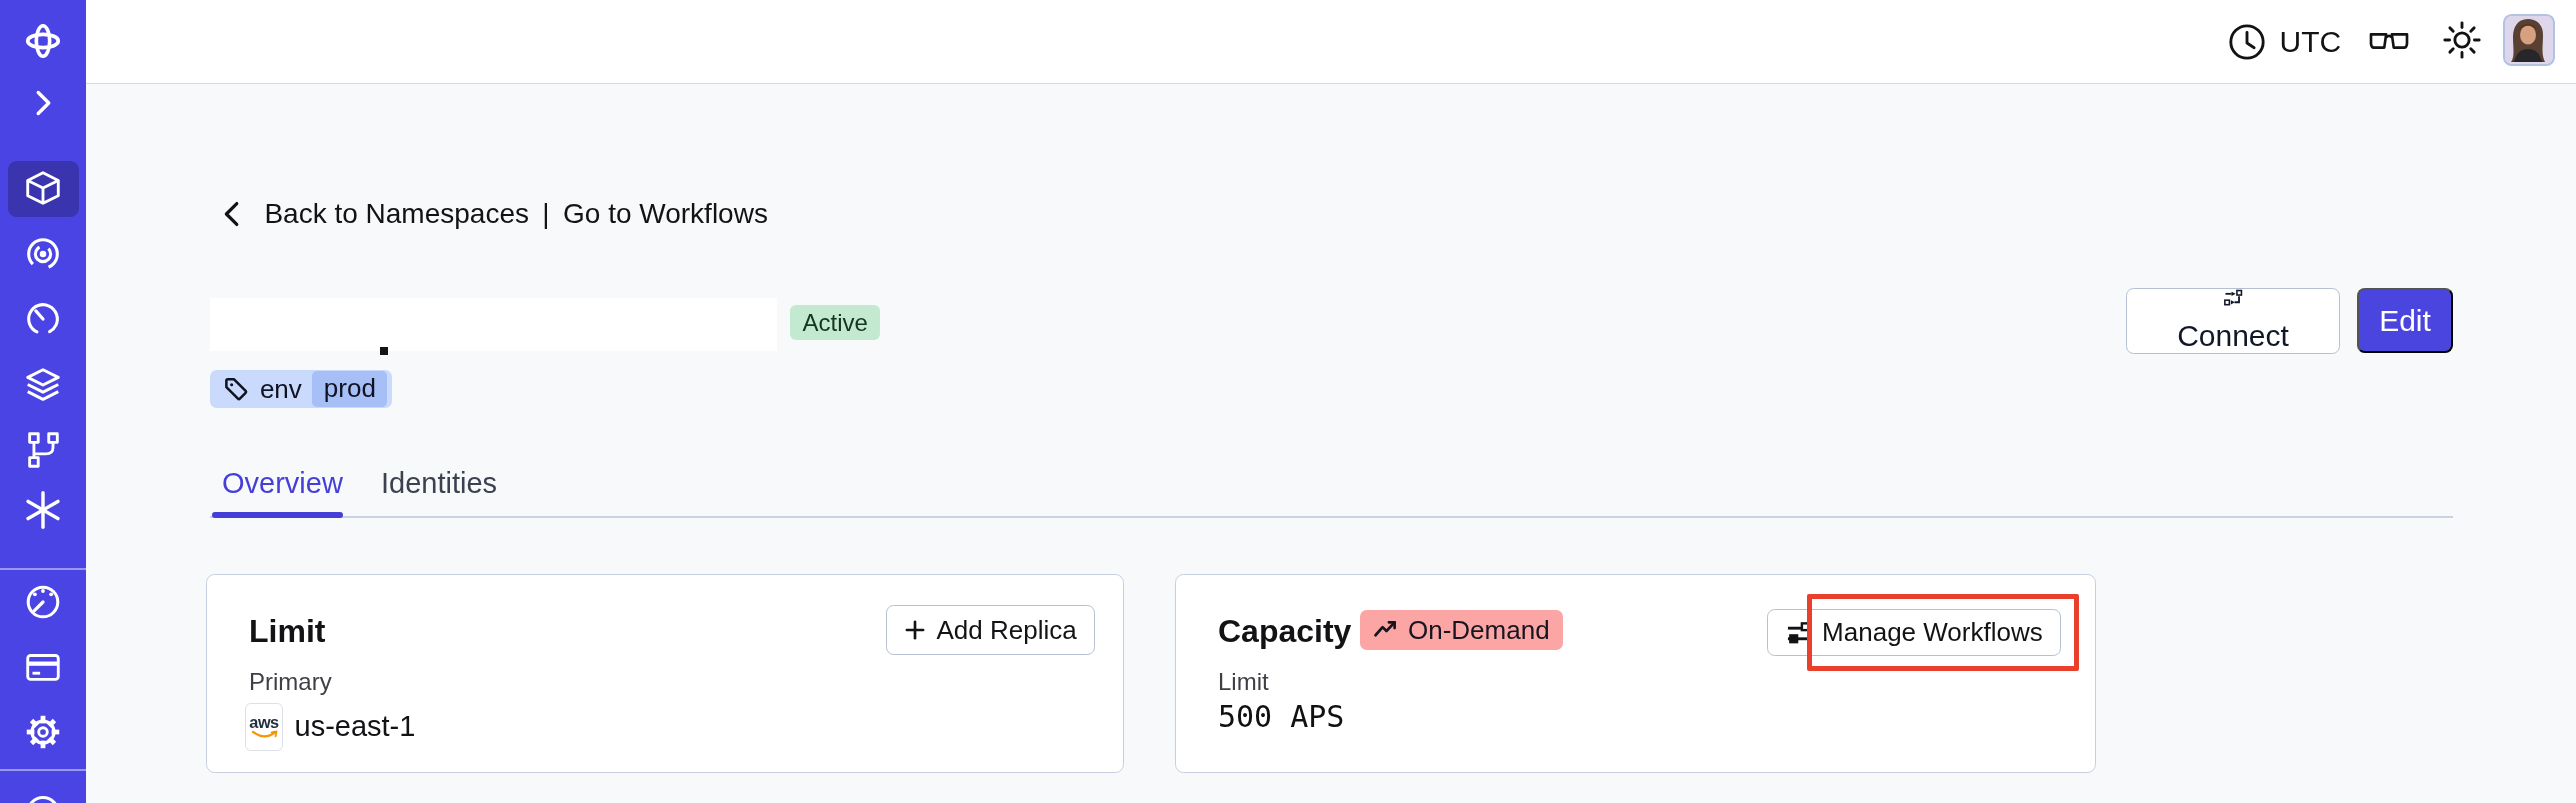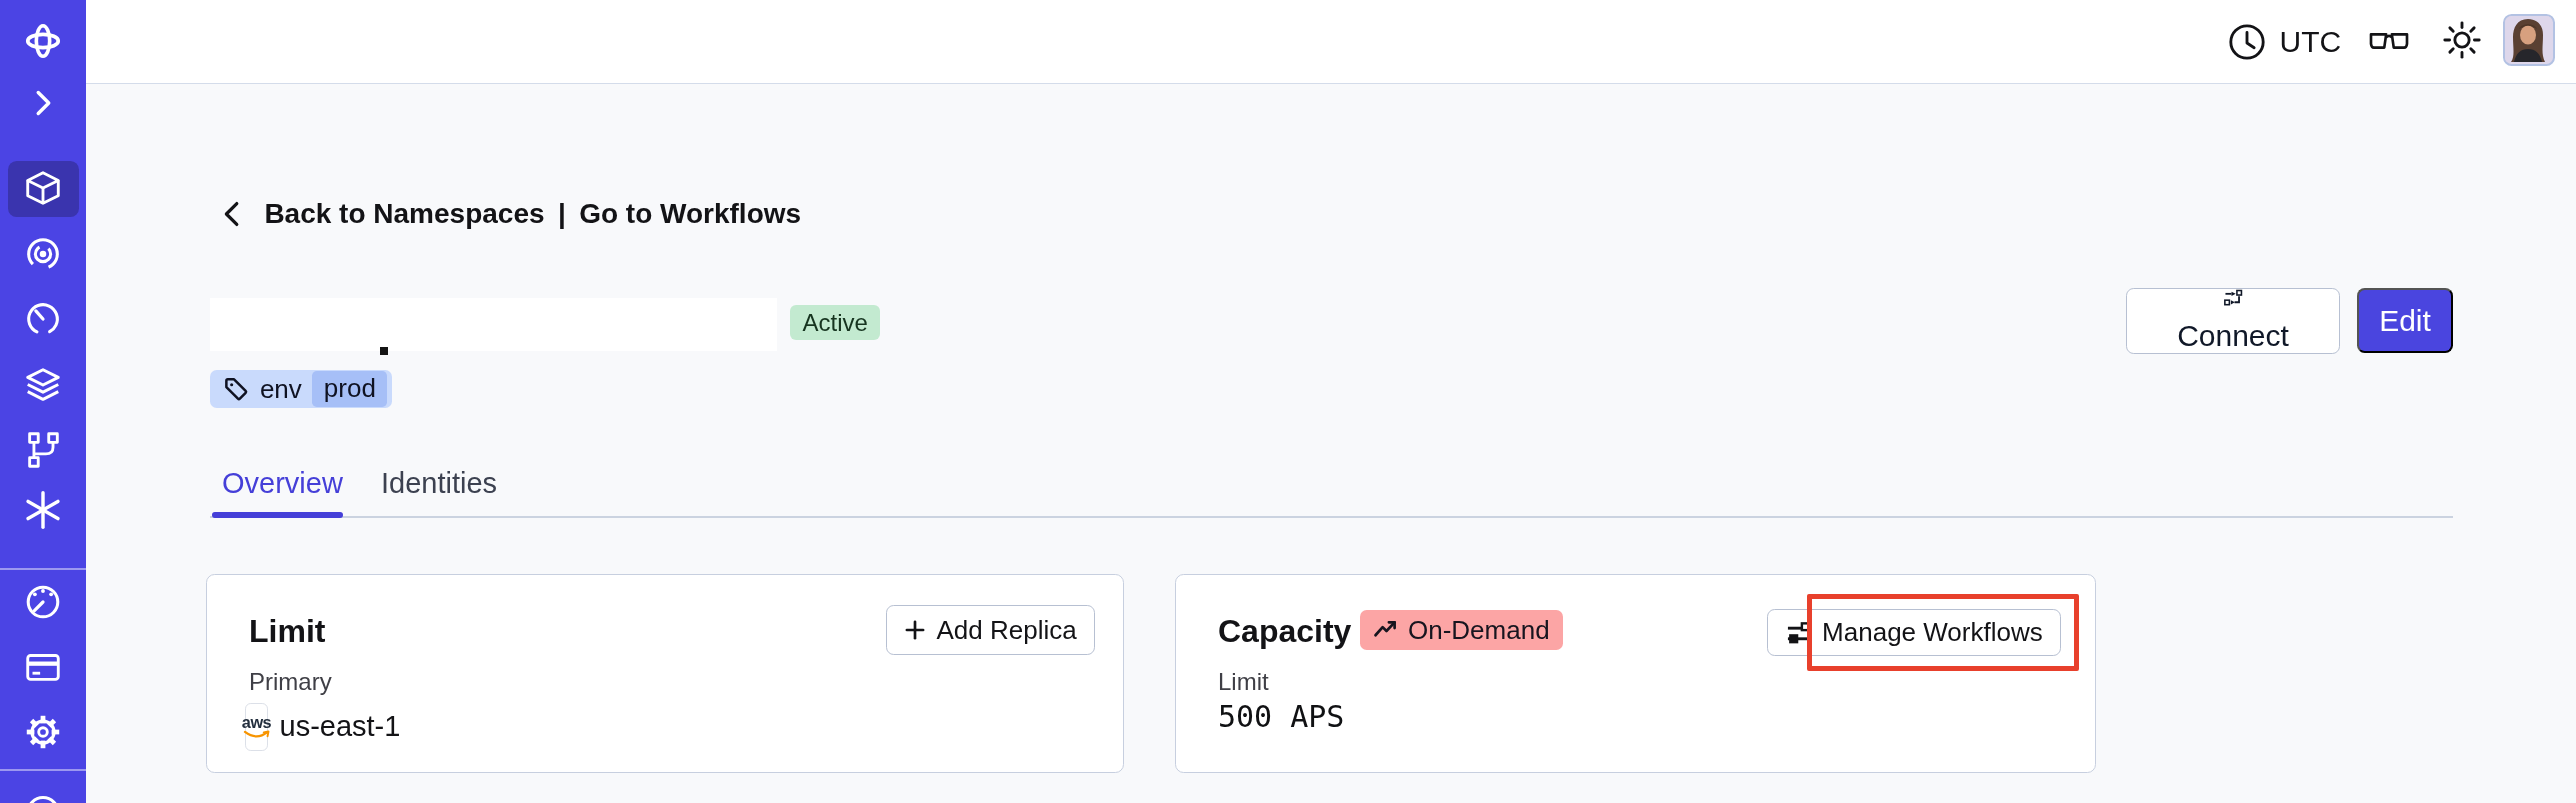--- a/index.html
+++ b/index.html
@@ -20,21 +20,21 @@
     border:2.9px solid #B3C2E3; border-radius:8.6px; overflow:hidden; background:#DED7EB; }
   
   .sidebar{ position:absolute; left:0; top:0; width:86px; height:804px;
     background:#4B44E4; z-index:6; }
   .nav-btn{ position:absolute; left:22px; width:42px; height:42px; cursor:pointer; }
   .active-tile{ position:absolute; left:7.7px; top:161px; width:71px; height:56px;
     background:#3A34AE; border-radius:8.6px; }
   .sb-divider{ position:absolute; left:0; width:86px; height:1.9px; background:rgba(255,255,255,0.45); }
   
   .breadcrumb{ position:absolute; left:215px; top:194px; height:40px;
-    display:flex; align-items:center; gap:13.4px; font-size:28px; font-weight:700; color:#131316; }
+    display:flex; align-items:center; gap:13.4px; font-size:28px; font-weight:400; color:#131316; }
   .crumb{ cursor:pointer; }
   .title-redaction{ position:absolute; left:210px; top:298px; width:567px; height:53px; background:#FFFFFF; }
   .title-artifact{ position:absolute; left:380px; top:347px; width:7.7px; height:7.7px; background:#141414; }
   .status-badge{ position:absolute; left:790px; top:305px; height:35px; padding:0 12.5px;
     background:#C3EAD0; border-radius:6px; display:flex; align-items:center;
     font-size:24px; color:#16341F; }
   .tag-pill{ position:absolute; left:210px; top:370px; height:38px;
     background:#C9DAFC; border-radius:6.7px; display:flex; align-items:center;
     gap:10.5px; padding:0 4.8px 0 13.4px; font-size:26px; color:#0F1222; }
   .tag-value{ background:#A6BFF7; border-radius:4.8px; padding:1.9px 11.5px 3.8px; }
@@ -65,21 +65,21 @@
     display:flex; align-items:center; gap:10.5px; font-size:26px; font-weight:500;
     color:#131316; padding:0 17.3px; cursor:pointer; }
   .add-replica{ position:absolute; right:28px; top:30px; height:50px; }
   .manage-capacity{ position:absolute; right:34px; top:34px; height:47px; }
   .annotation-box{ position:absolute; left:631px; top:19px; width:272px; height:77px;
     border:5.8px solid #E8402C; border-radius:1.9px; z-index:3; pointer-events:none; }
   .capacity-badge{ position:absolute; left:184px; top:35px; height:40px;
     background:#fca5a5; border-radius:6.7px; display:flex; align-items:center;
     gap:8.6px; padding:0 13.4px; font-size:26px; font-weight:500; color:#17151F; }
   .provider-row{ position:absolute; left:38px; top:128px; display:flex; align-items:flex-start; gap:11.5px; }
-  .aws-chip{ width:23px; height:48px; background:#FFFFFF; border:1.9px solid #DCE0E8;
+  .aws-chip{ width:38px; height:48px; background:#FFFFFF; border:1.9px solid #DCE0E8;
     border-radius:5.8px; display:flex; flex-direction:column; align-items:center; justify-content:center; }
   .aws-text{ font-size:16.3px; font-weight:700; color:#232F3E; line-height:1; letter-spacing:-0.5px; }
   .region-value{ font-size:29px; color:#131316; margin-top:6.7px; }
 </style>
 </head>
 <body>
 
 <div class="page">
 
   <header class="topbar">

